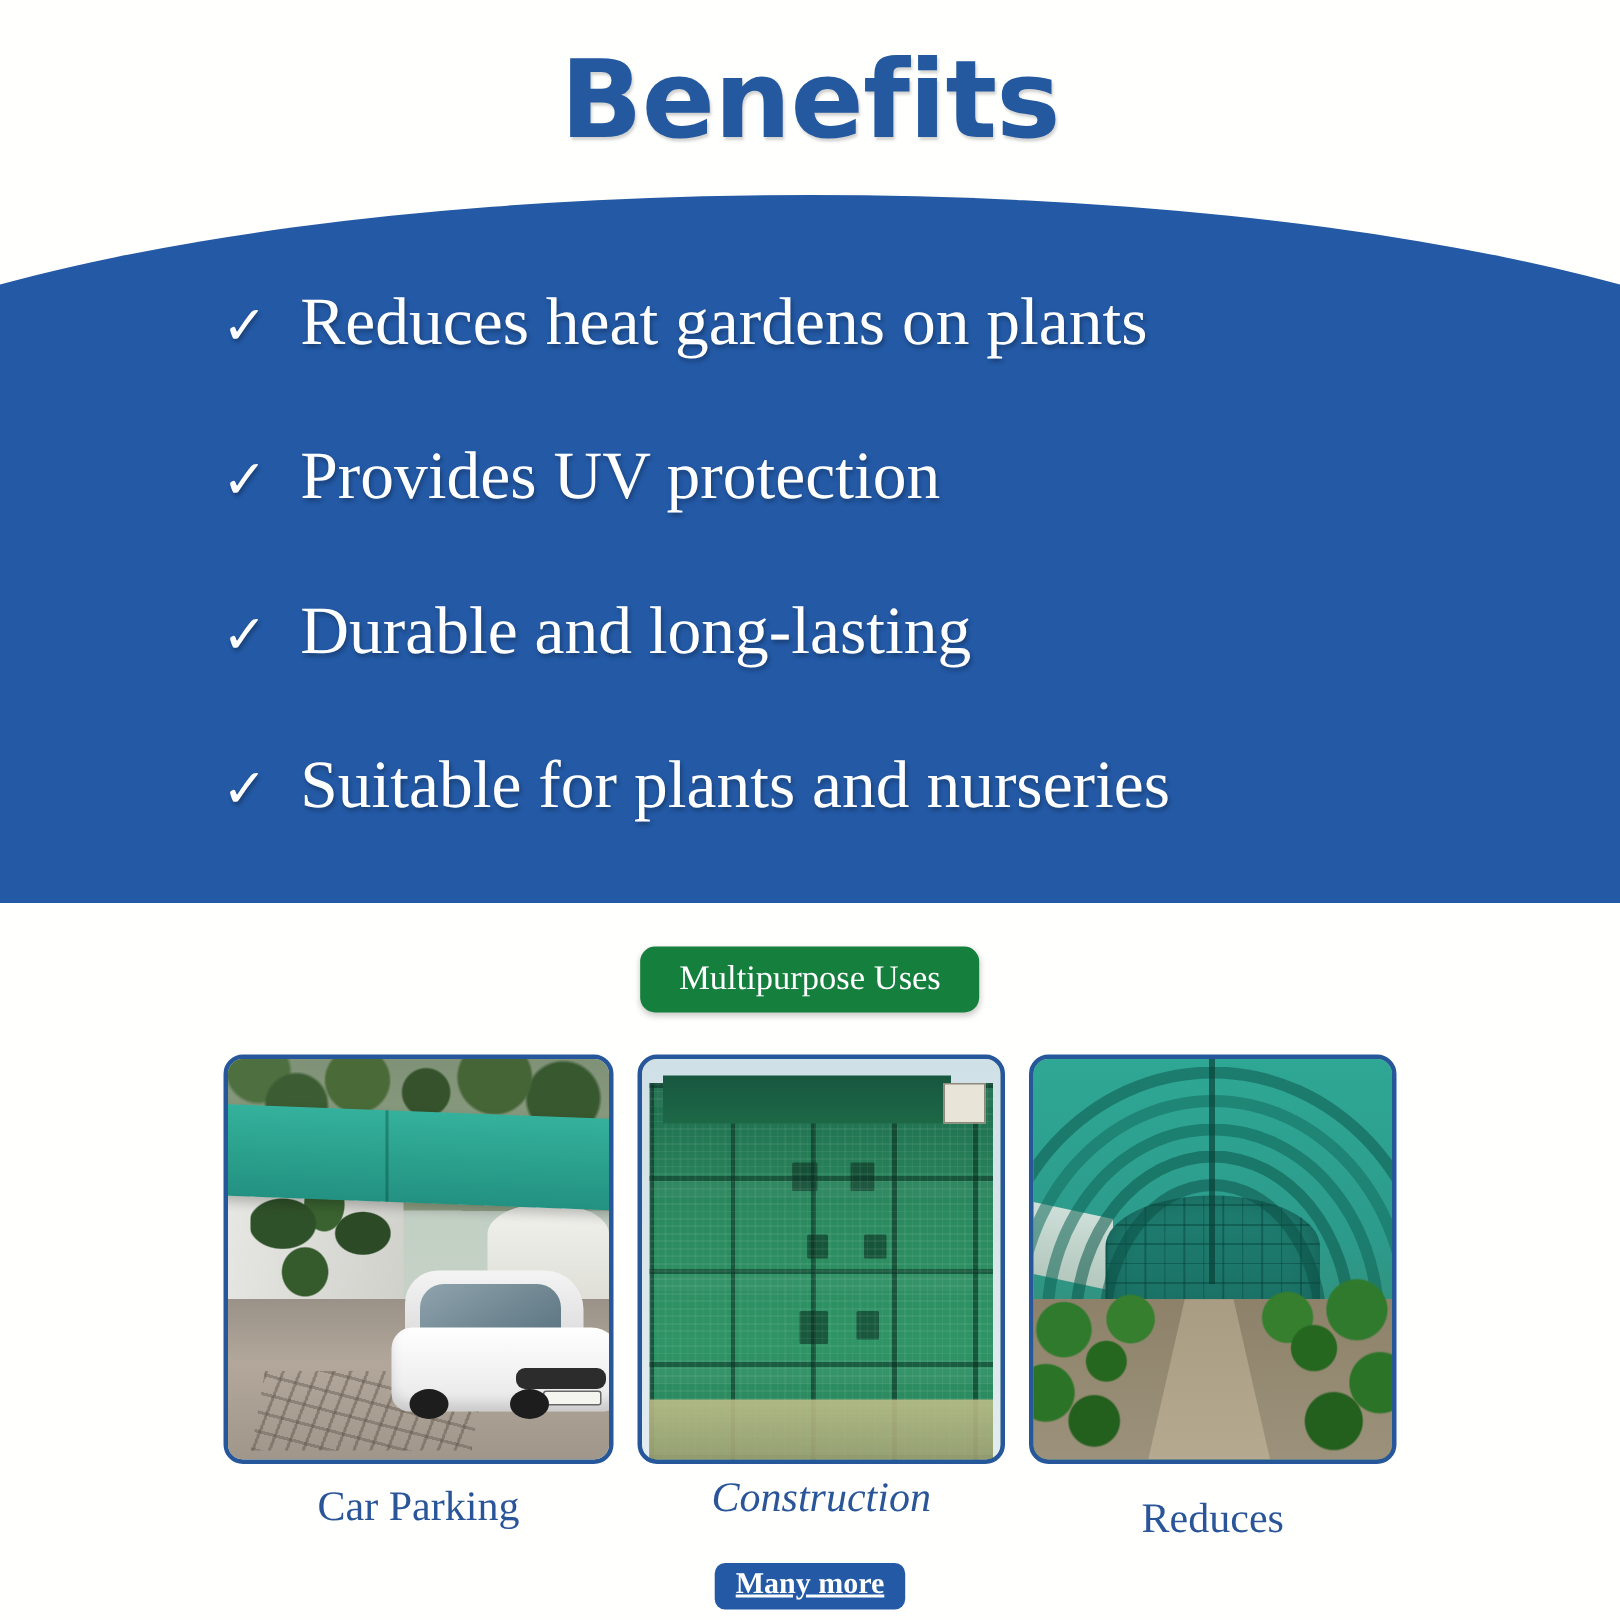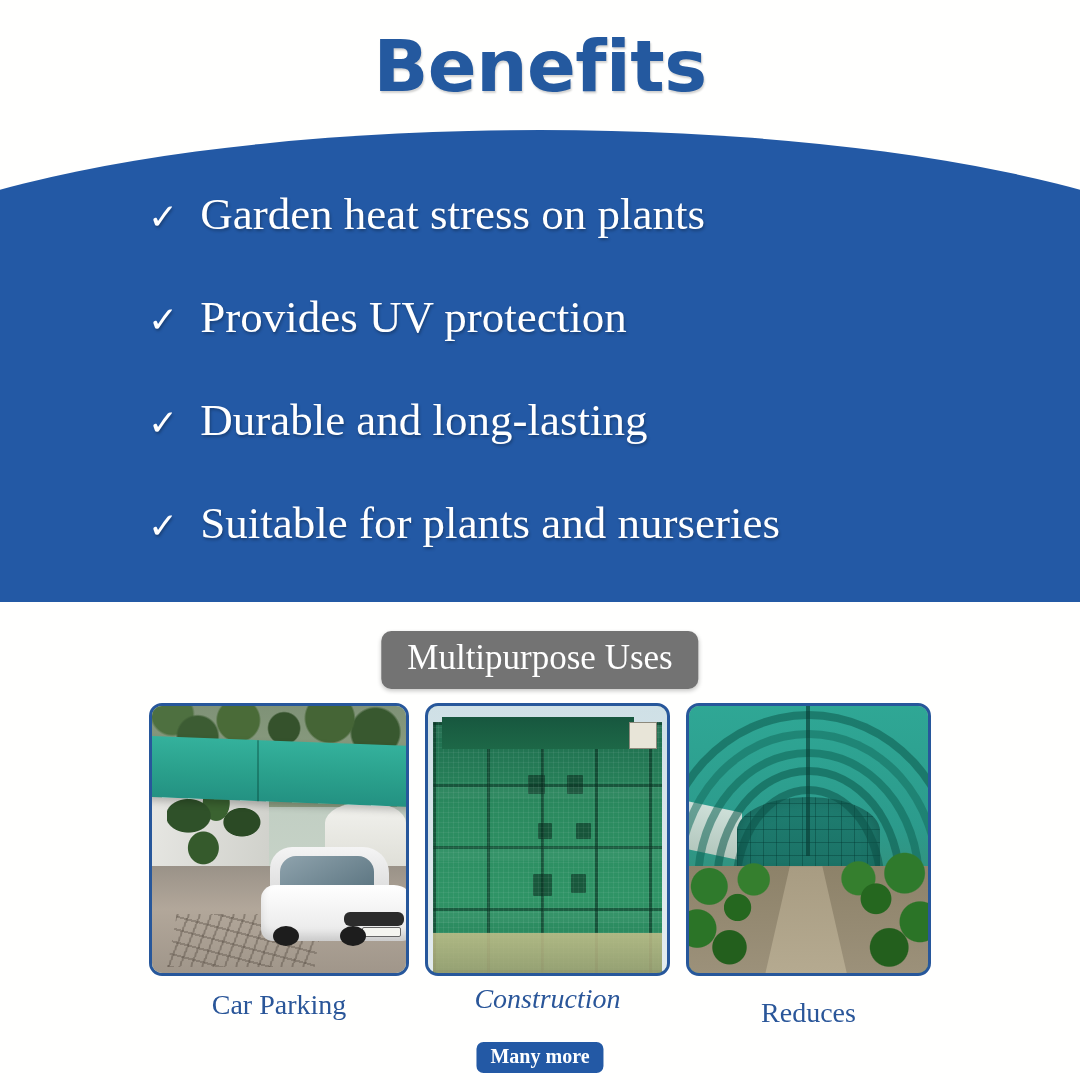--- a/index.html
+++ b/index.html
@@ -59,24 +59,24 @@
     margin-right:22px;
     color:#ffffff;
   }
 
   
   .uses-badge {
     position:absolute;
     left:50%; transform:translateX(-50%);
     top:631px;
     padding:8px 26px 11px 26px;
-    background:#737373;
+    background:#15803d;
     border-radius:10px;
     color:#ffffff;
-    font-size:35px;
+    font-size:23px;
     line-height:1.1;
     white-space:nowrap;
     box-shadow:0 2px 4px rgba(0,0,0,0.22);
   }
 
   
   .uses-row {
     position:absolute;
     left:0; top:703px; width:1080px;
     display:flex;
@@ -110,20 +110,21 @@
     left:50%; transform:translateX(-50%);
     top:1042px;
     padding:3px 14px 5px 14px;
     background:#2359a5;
     border-radius:7px;
     color:#ffffff;
     font-size:20px;
     font-weight:bold;
     line-height:1.15;
     white-space:nowrap;
+    text-decoration:underline;
   }
 
   
 
   
   .pk-sky   { position:absolute; inset:0; background:linear-gradient(#b9c9bd,#cfd8cd); }
   .pk-trees { position:absolute; left:0; top:0; width:100%; height:38%;
               background:
                 radial-gradient(circle at 18% 30%, #3c5c33 0 9%, transparent 10%),
                 radial-gradient(circle at 34% 14%, #4a6b38 0 11%, transparent 12%),
@@ -249,21 +250,21 @@
 <div class="page">
 
   <div class="title">Benefits</div>
 
   <div class="benefits-panel">
     <div class="arc-fill"></div>
     <div class="benefits-list">
 
       <div class="benefit-item">
         <span class="benefit-check">✓</span>
-        <span>Garden heat stress on plants</span>
+        <span>Reduces heat gardens on plants</span>
       </div>
 
       <div class="benefit-item">
         <span class="benefit-check">✓</span>
         <span>Provides UV protection</span>
       </div>
 
       <div class="benefit-item">
         <span class="benefit-check">✓</span>
         <span>Durable and long-lasting</span>

